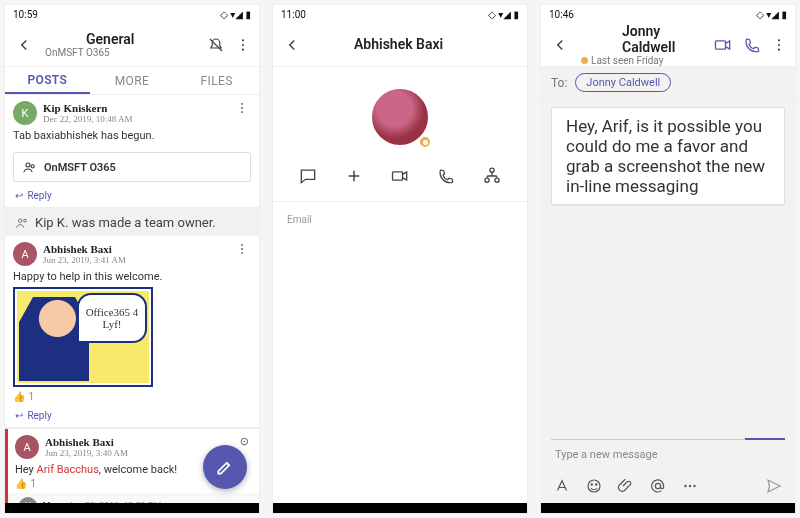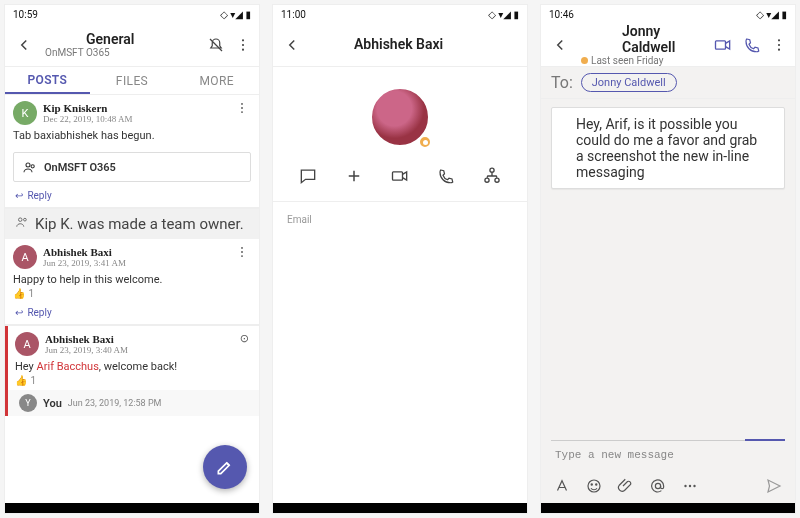--- a/index.html
+++ b/index.html
@@ -68,21 +68,21 @@
   .avatar { width:24px; height:24px; border-radius:50%; background:#bbb; flex-shrink:0; display:flex; align-items:center; justify-content:center; color:#fff; font-size:11px; }
   .avatar.big { width:60px; height:60px; border:2px solid #fff; background: radial-gradient(circle at 40% 35%, #c68 0 35%, #934 60%);}
   .meta { display:flex; flex-direction:column; line-height:1.15;font-family:Liberation Serif, serif; }
   .meta .name { font-weight:600; color:#222; }
   .meta .ts { font-size:9px; color:#888; }
   .post .body { margin:4px 0 2px 0; }
   .post-more { position:absolute; top:6px; right:10px; color:#555; }
   .reply-line { display:flex; align-items:center; gap:4px; color:#5558af; font-size:10px; padding:4px 10px 6px 10px; }
   .reply-line .arrow { color:#5558af; }
   .divider-strong { height:2px; background:#eee; }
-  .system-row { background:#f1f1f1; display:flex; gap:6px; padding:6px 10px; font-size:15px; color:#444; }
+  .system-row { background:#f1f1f1; display:flex; align-items:center; gap:6px; padding:6px 10px; font-size:13px; color:#444; }
 
   .chip-card { margin:4px 8px; border:1px solid #ddd; border-radius:2px; padding:6px 8px; display:flex; align-items:center; gap:6px; font-weight:600; color:#333; }
 
   .sticker {
     width:140px; height:100px; border:2px solid #1d2f80; background:#fff; margin:4px 0;
     position:relative;
   }
   .sticker .guy { position:absolute; left:4px; bottom:4px; width:70px; height:84px;
     background:
       radial-gradient(circle at 55% 25%, #f5cba7 0 18px, transparent 19px),
@@ -110,26 +110,26 @@
   .avatar-wrap { position:relative; }
   .presence { position:absolute; right:-2px; bottom:-2px; width:14px; height:14px; border-radius:50%; background:#f0ad4e; border:2px solid #fff; display:flex; align-items:center; justify-content:center; }
   .presence::after{ content:""; width:5px; height:5px; border-radius:50%; background:#fff; }
   .action-row { display:flex; gap:24px; padding:8px 0 14px 0; color:#444; }
   .action-row span{ display:flex; width:22px; height:22px; align-items:center; justify-content:center; }
   .section-label { font-size:10px; color:#999; padding:12px 14px 2px 14px; border-top:1px solid #eee; }
   .email-link { color:#5558af; text-decoration:underline; padding:0 14px; font-size:12px; }
 
   
   .to-row { display:flex; align-items:center; gap:8px; padding:6px 10px; background:#f3f2f1; border-bottom:1px solid #eee;}
-  .to-row .lbl { font-size:16px; color:#777; }
+  .to-row .lbl { font-size:12px; color:#777; }
   .to-chip { border:1px solid #5558af; color:#5558af; border-radius:12px; padding:2px 10px; font-size:11px; }
   .msg-bubble {
-    margin:8px 10px; background:#fff; border:1px solid #ddd; border-radius:2px; padding:8px 24px; font-size:14px; color:#333; box-shadow:0 1px 1px rgba(0,0,0,.05);
-  }
-  .compose-wrap { margin-top:auto;font-family:Liberation Mono, monospace; }
+    margin:8px 10px; background:#fff; border:1px solid #ddd; border-radius:2px; padding:8px 14px; font-size:17px; color:#333; box-shadow:0 1px 1px rgba(0,0,0,.05);
+  }
+  .compose-wrap { margin-top:auto; }
   .compose-toolbar { display:flex; gap:14px; align-items:center; padding:8px 12px; color:#555; }
   .compose-toolbar .send { margin-left:auto; }
 
   .mention { color:#d13438; }
   .status-dot { width:7px; height:7px; border-radius:50%; background:#f0ad4e; display:inline-block; margin-right:3px; }
 
   svg { display:block; }
 </style>
 </head>
 <body>
@@ -162,22 +162,22 @@
             <circle cx="12" cy="5" r="1.6"></circle>
             <circle cx="12" cy="12" r="1.6"></circle>
             <circle cx="12" cy="19" r="1.6"></circle>
           </svg>
       </span>
     </div>
   </div>
 
   <div class="tabs">
     <div class="tab active">POSTS</div>
+    <div class="tab">MORE</div>
     <div class="tab">FILES</div>
-    <div class="tab">MORE</div>
   </div>
 
   <div class="feed">
 
     <div class="post">
       <span class="post-more">
         <svg width="14" height="14" viewBox="0 0 24 24" fill="#555">
             <circle cx="12" cy="5" r="1.6"></circle>
             <circle cx="12" cy="12" r="1.6"></circle>
             <circle cx="12" cy="19" r="1.6"></circle>
@@ -224,20 +224,25 @@
           </svg>
       </span>
       <div class="row1">
         <div class="avatar" style="background:#a56;">A</div>
         <div class="meta">
           <span class="name">Abhishek Baxi</span>
           <span class="ts">Jun 23, 2019, 3:41 AM</span>
         </div>
       </div>
       <div class="body">Happy to help in this welcome.</div>
+      <div class="sticker">
+        <div class="sticker-bg"></div>
+        <div class="guy"></div>
+        <div class="bubble">Office365 4 Lyf!</div>
+      </div>
       <div class="reacts">
         <span class="thumb">👍</span>
         <span>1</span>
       </div>
     </div>
     <div class="reply-line">
       <span class="arrow">↩</span>
       <span>Reply</span>
     </div>
     <div class="divider-strong"></div>

